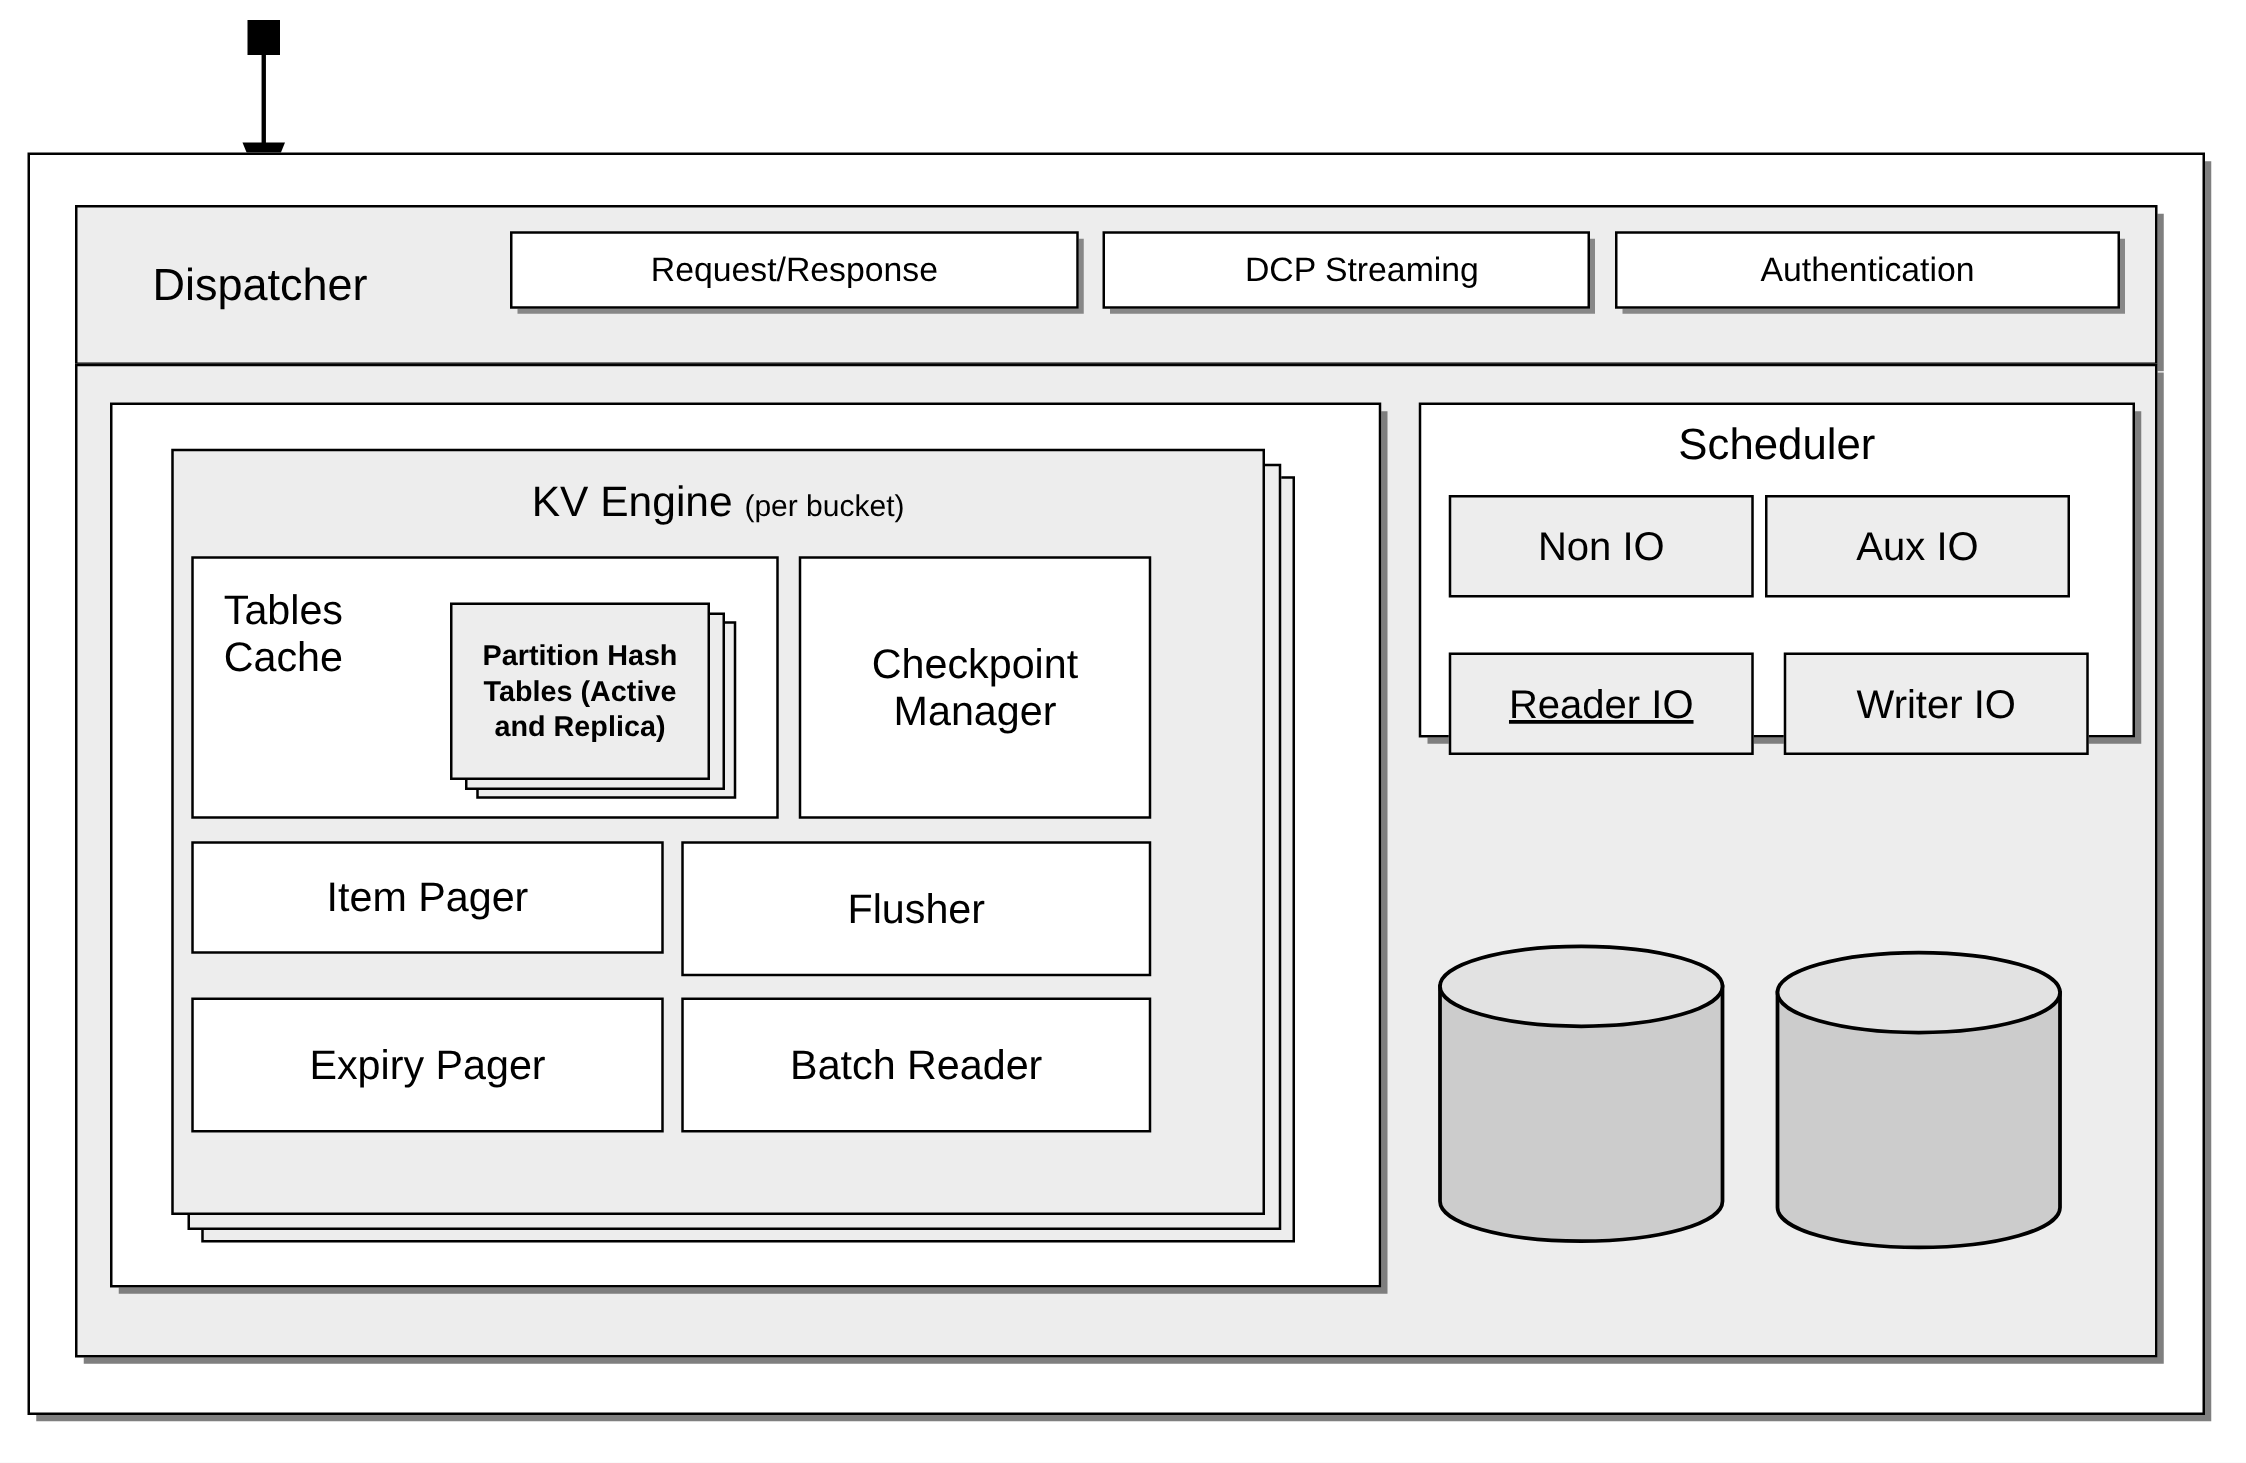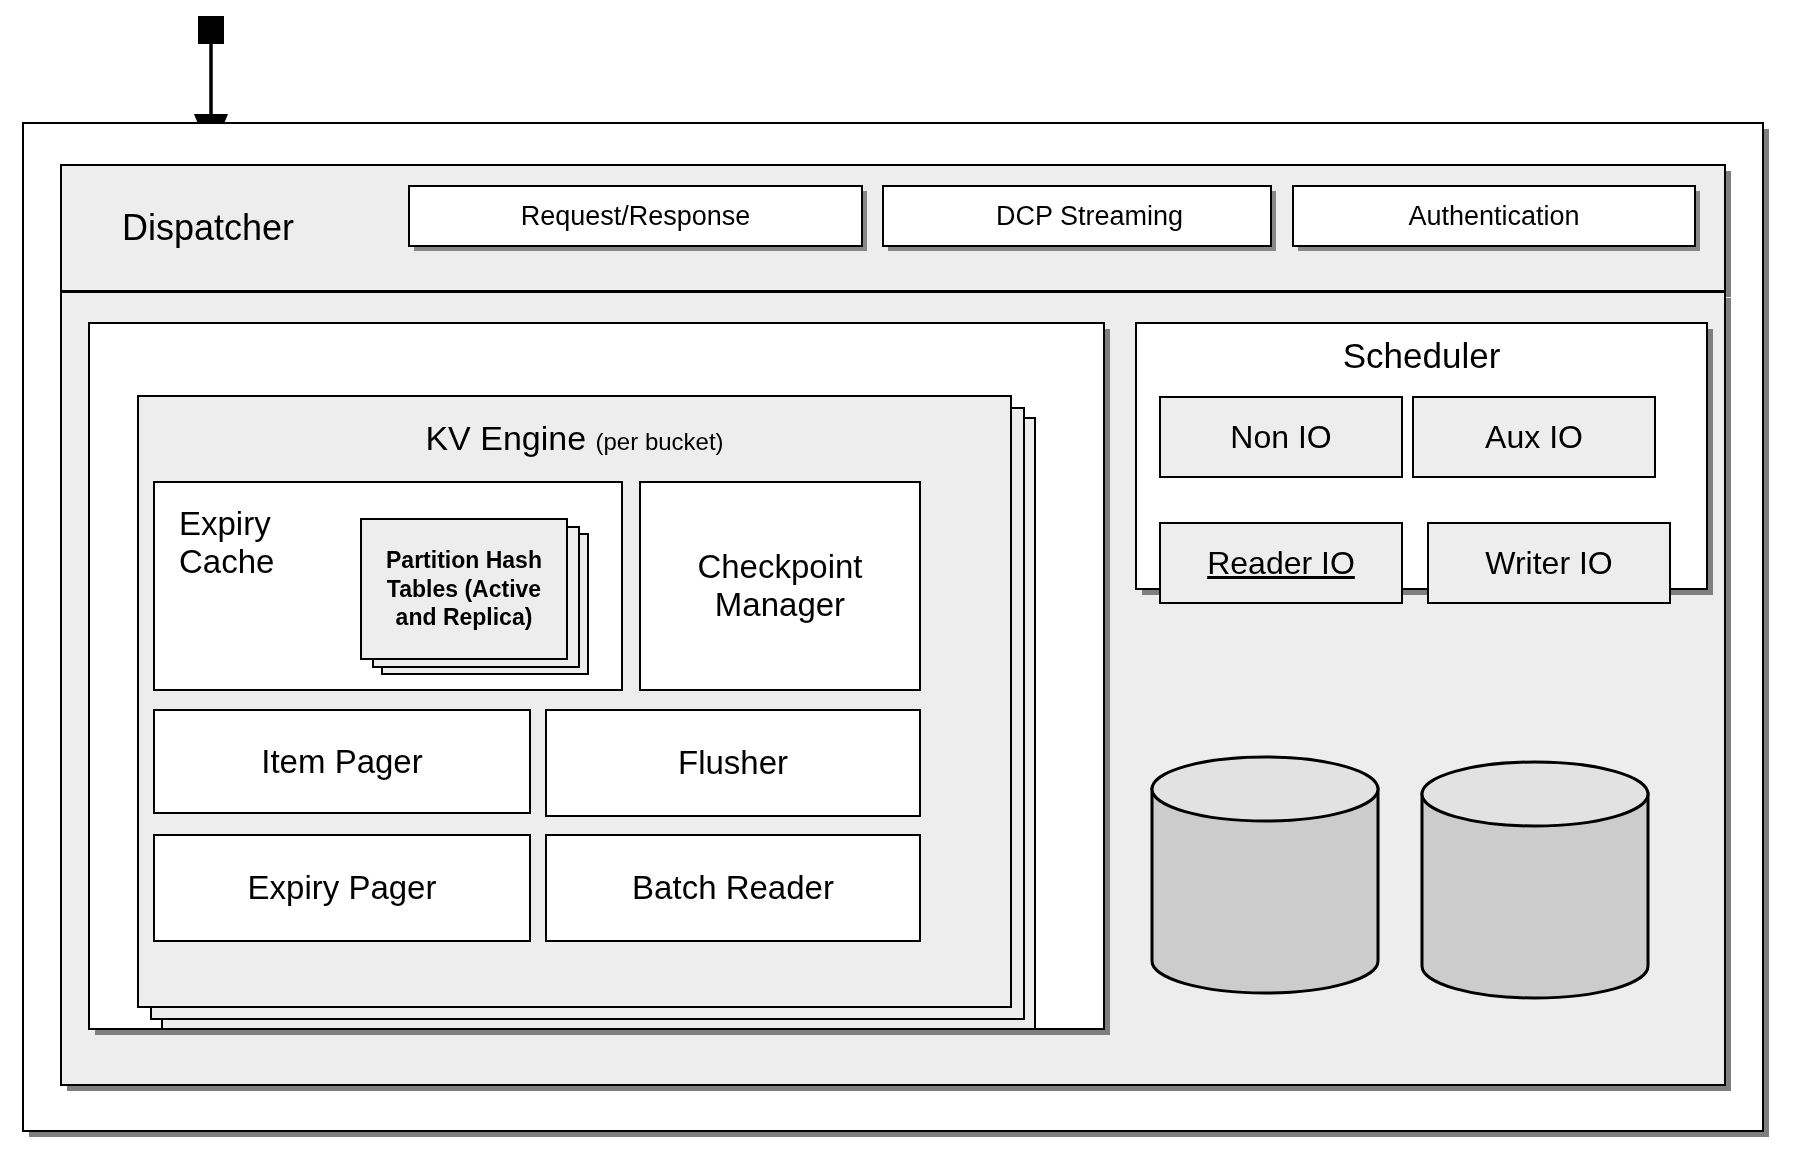--- a/index.html
+++ b/index.html
@@ -84,21 +84,20 @@
     left: 88px; top: 322px;
     width: 1017px; height: 708px;
     background: #ffffff;
     border: 2px solid #000000;
   }
 
   
   .kv-card {
     background: #ededed;
     border: 2px solid #000000;
-    margin-top: 36px;
   }
   .kv-card-back2 { left: 161px; top: 381px;  width: 875px; height: 613px; }
   .kv-card-back1 { left: 150px; top: 371px;  width: 875px; height: 613px; }
   .kv-card-front { left: 137px; top: 359px;  width: 875px; height: 613px; }
 
   .kv-title {
     position: absolute;
     top: 24px; left: 0; right: 0;
     text-align: center;
     font-size: 34px;
@@ -150,21 +149,21 @@
     font-size: 23px;
     line-height: 1.25;
     padding: 0 6px;
   }
 
   .checkpoint {
     left: 500px; top: 84px;
     width: 282px; height: 210px;
     font-size: 33px;
   }
-  .item-pager  { left: 14px;  top: 312px; width: 378px; height: 105px; }
+  .item-pager  { left: 14px;  top: 312px; width: 378px; height: 90px; }
   .flusher     { left: 406px; top: 312px; width: 376px; height: 108px; }
   .expiry      { left: 14px;  top: 437px; width: 378px; height: 108px; }
   .batch       { left: 406px; top: 437px; width: 376px; height: 108px; }
 
   
   .scheduler {
     left: 1135px; top: 322px;
     width: 573px; height: 268px;
     background: #ffffff;
     border: 2px solid #000000;
@@ -250,21 +249,21 @@
 
   <div class="abs kv-card kv-card-front">
 
     <div class="kv-title">
       <span>KV Engine</span>
       <span class="sub">(per bucket)</span>
     </div>
 
     <div class="abs managed-cache">
       <div class="mc-label">
-        <div>Expiry</div>
+        <div>Tables</div>
         <div>Cache</div>
       </div>
 
       <div class="abs pht-stack pht-b2"></div>
       <div class="abs pht-stack pht-b1"></div>
       <div class="abs pht-stack pht-front">
         <div>
           <div>Partition Hash</div>
           <div>Tables (Active</div>
           <div>and Replica)</div>

